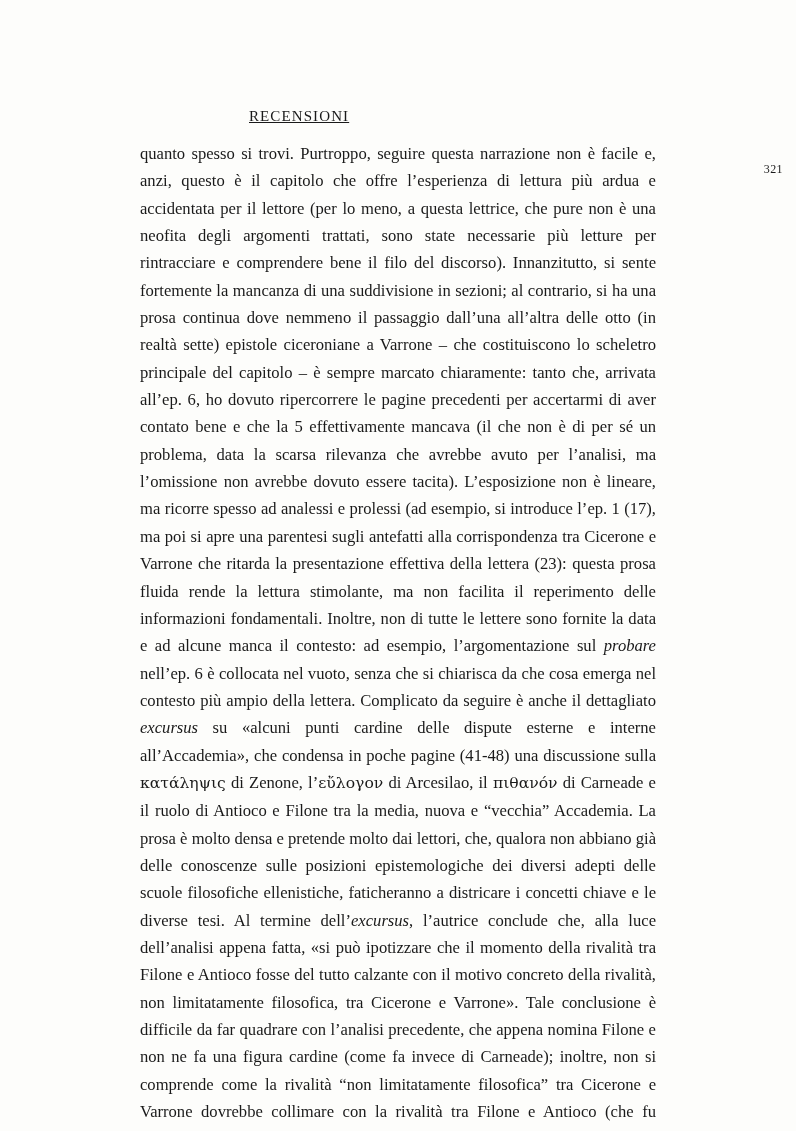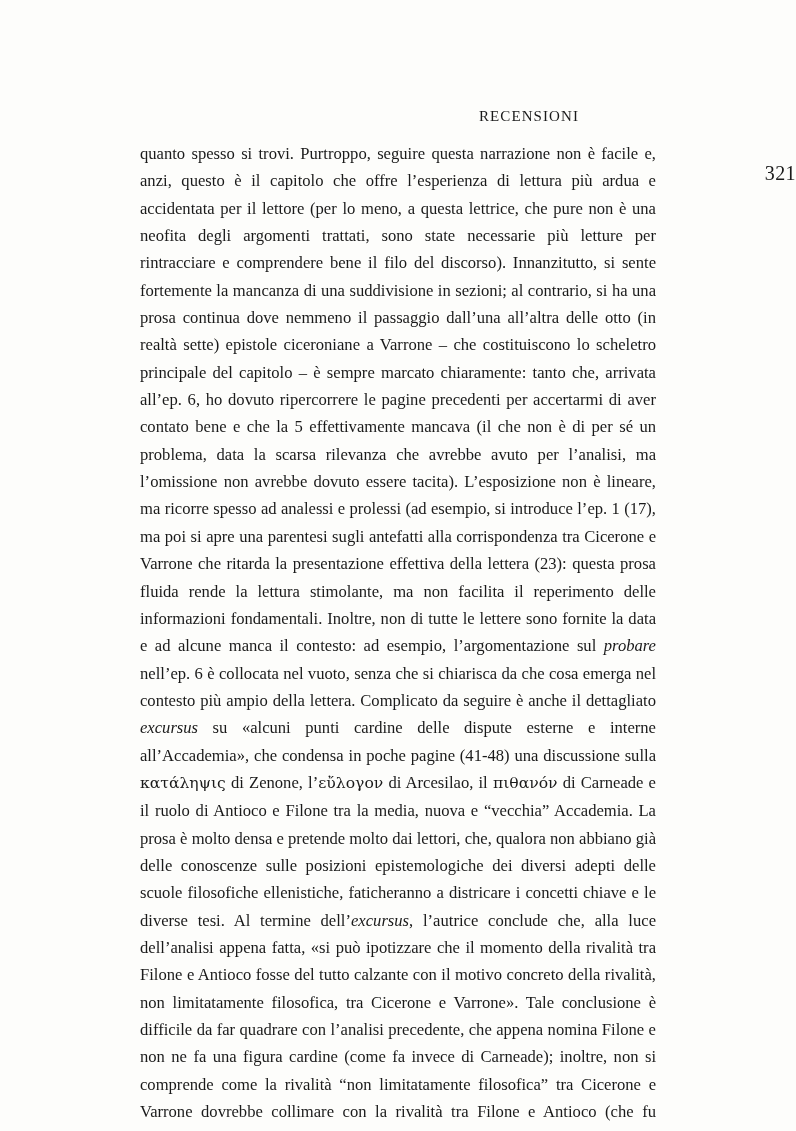--- a/index.html
+++ b/index.html
@@ -18,39 +18,39 @@
   .page {
     position: absolute;
     top: 0; left: 0;
     width: 796px;
     height: 1131px;
     background: #fdfdfb;
   }
   .running-head {
     position: absolute;
     top: 54px;
-    left: 131px;
+    left: 118px;
     width: 534px;
     display: flex;
     align-items: baseline;
-    justify-content: center;
     font-size: 15.5px;
     letter-spacing: 0.9px;
+    text-decoration: underline;
   }
   .running-head .title {
     font-variant: small-caps;
     text-transform: uppercase;
     font-size: 15px;
     letter-spacing: 1.1px;
   }
   .folio {
     position: absolute;
     top: 54px;
     right: 0px;
-    font-size: 20px;
+    font-size: 12px;
     letter-spacing: 0.4px;
   }
   .headerband {
     position: absolute;
     top: 54px;
     left: 131px;
     width: 534px;
     height: 22px;
   }
   .body-text {

